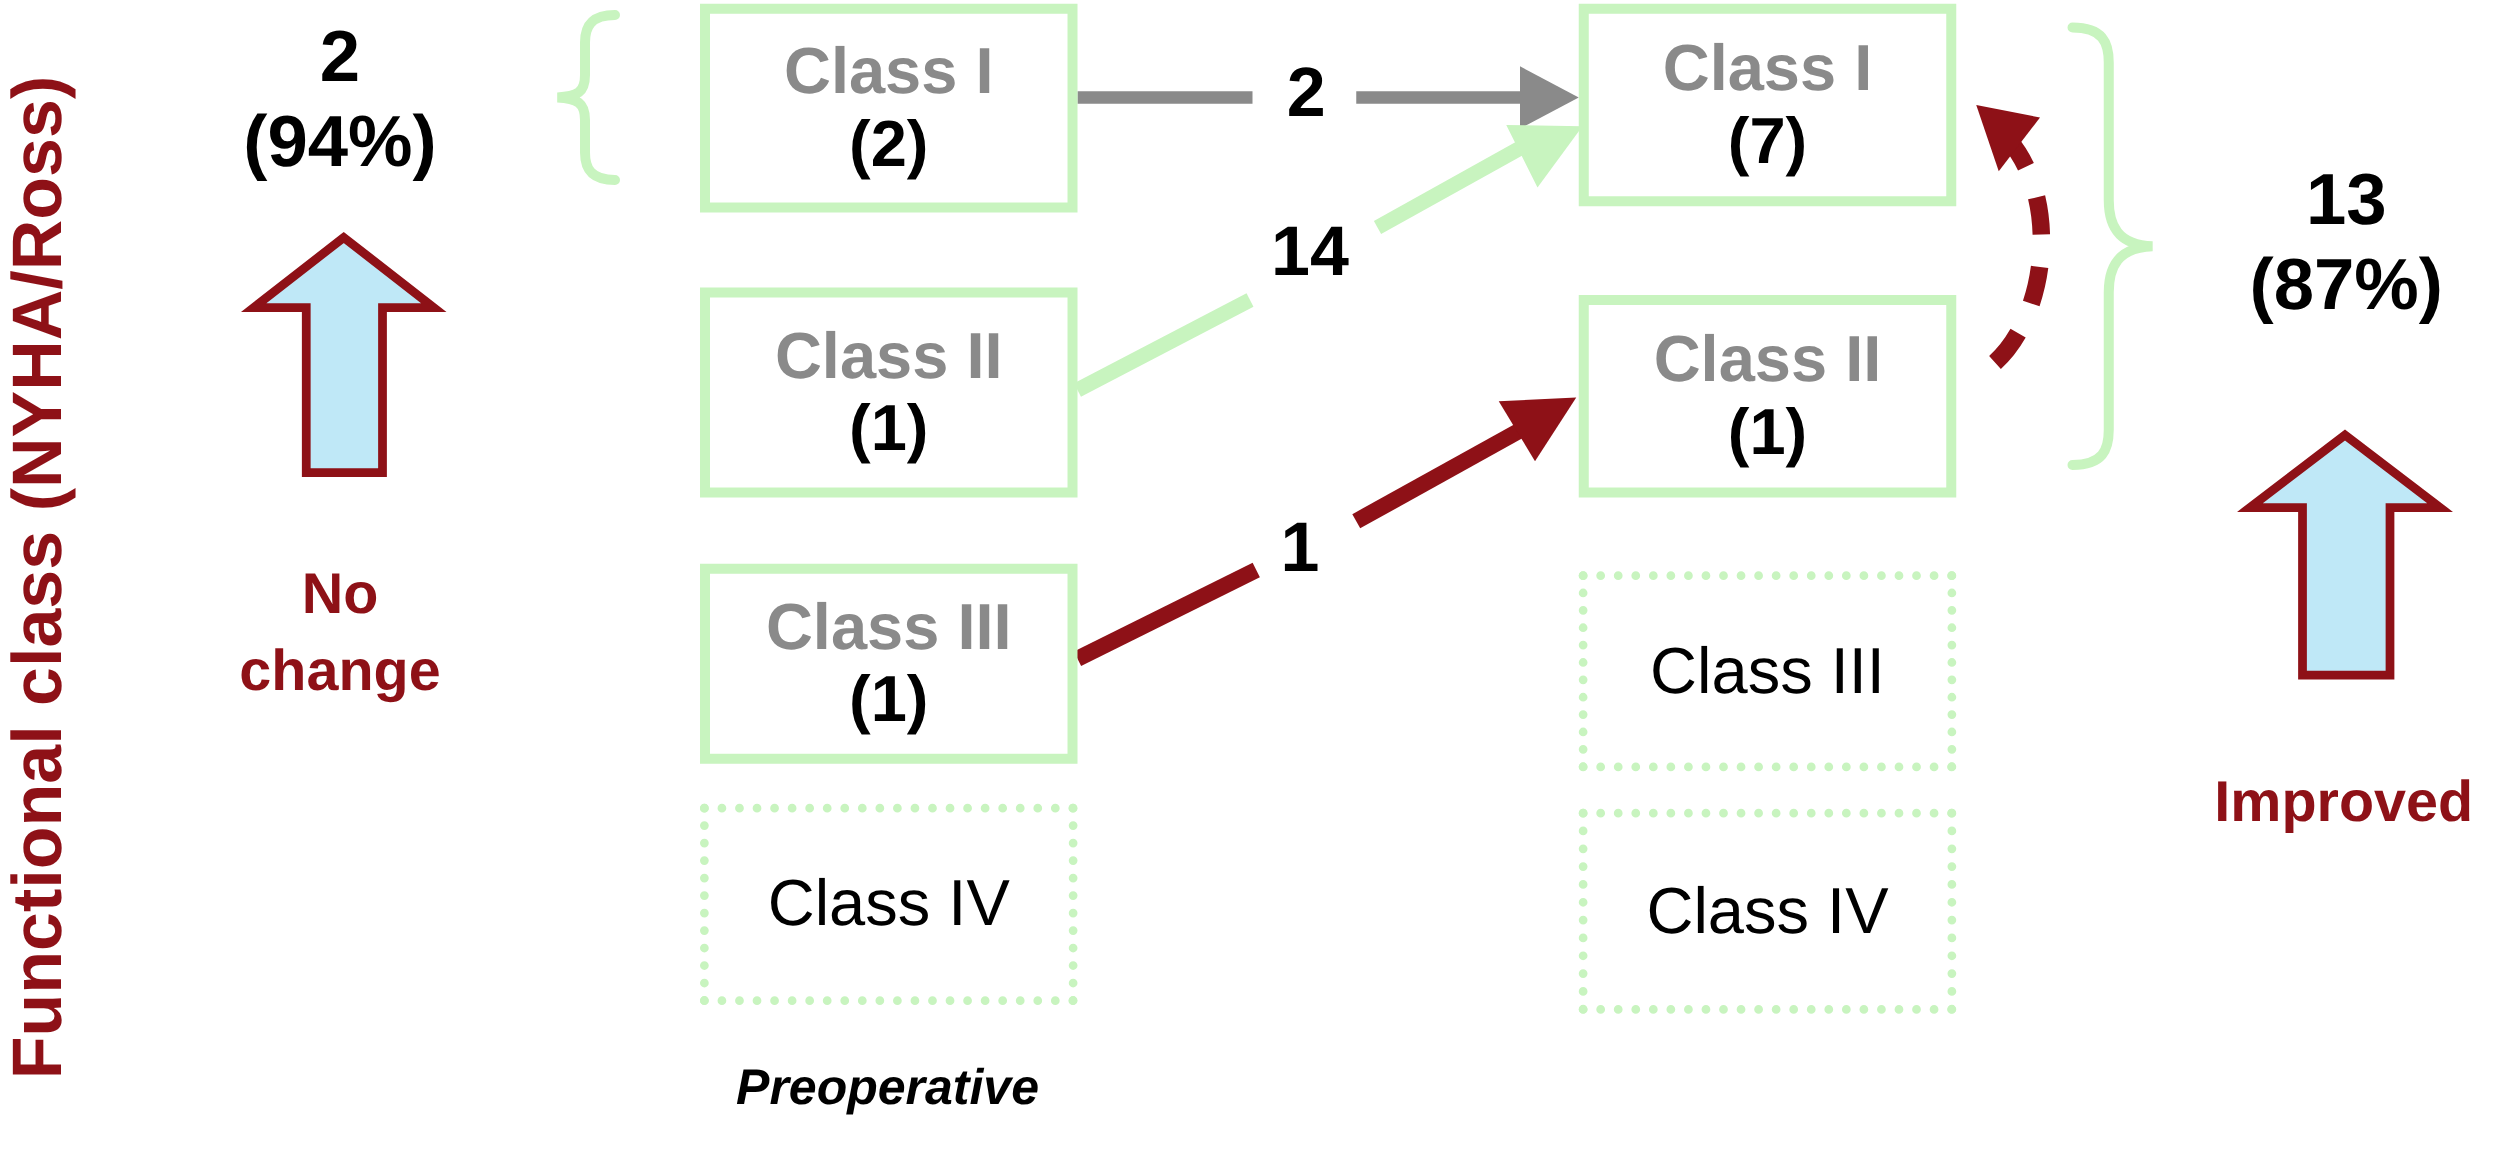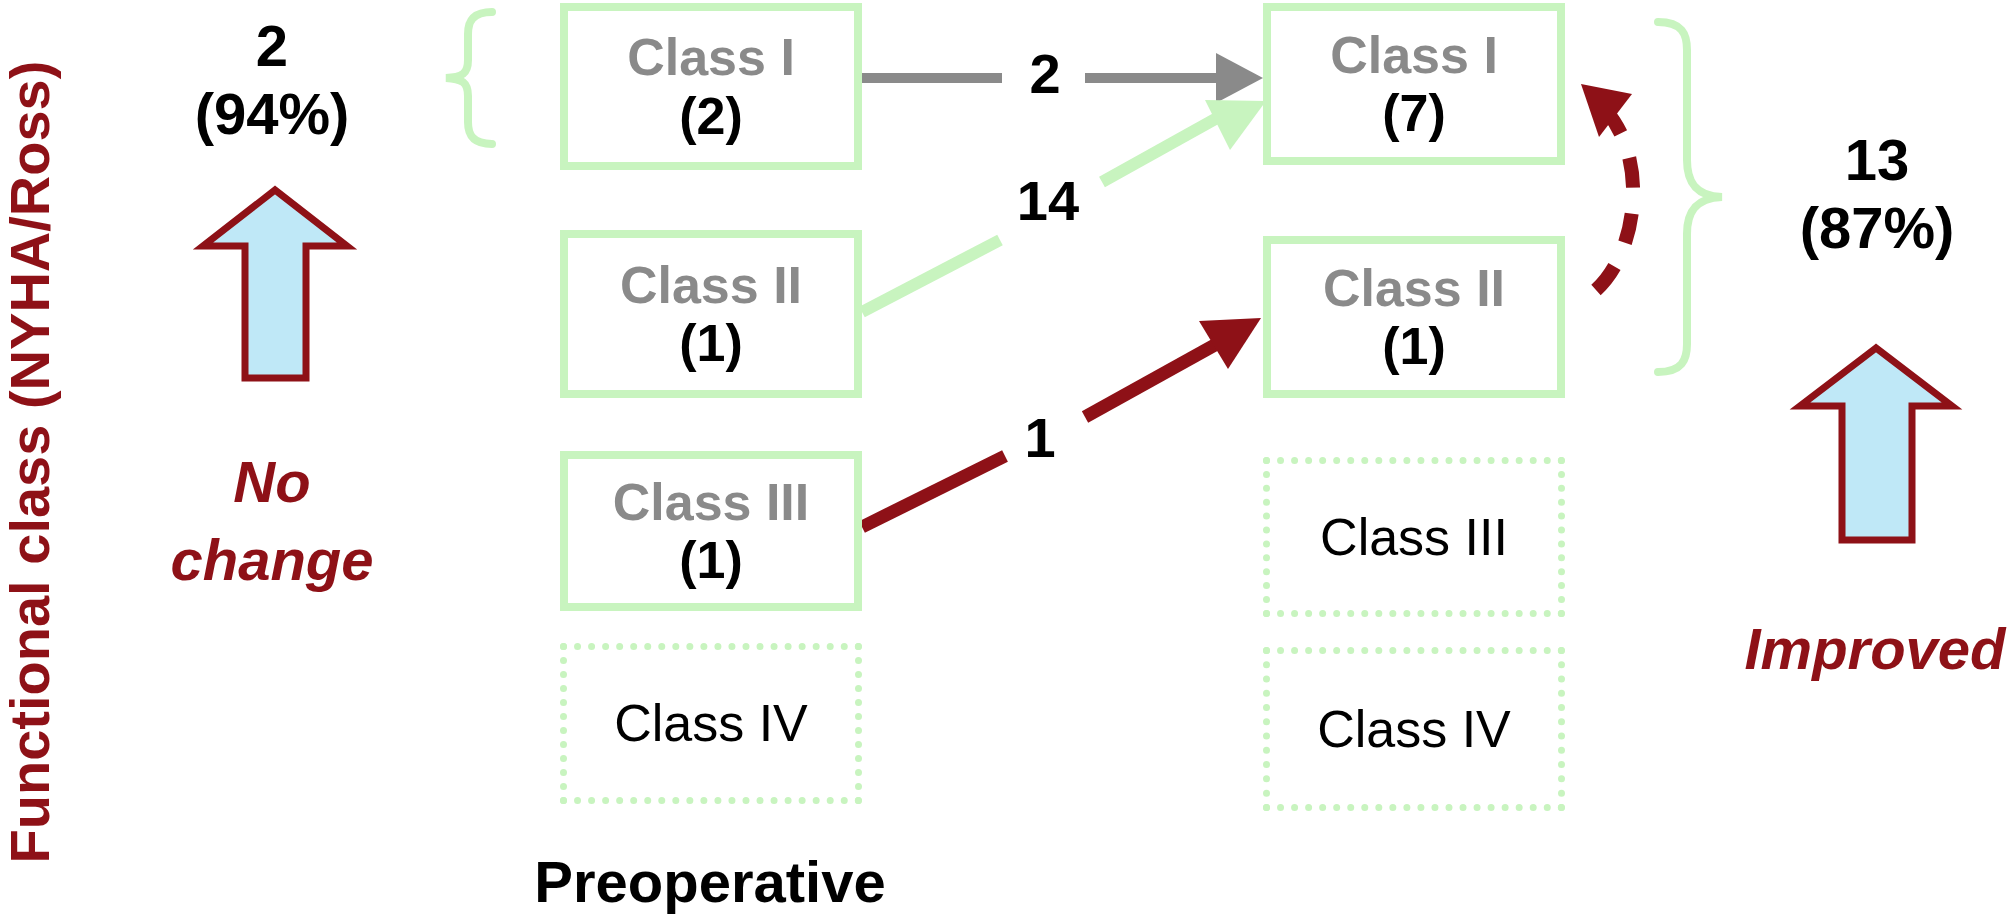--- a/index.html
+++ b/index.html
@@ -33,28 +33,28 @@
   .b-post-3{top:647px;height:164px;}
 
   
   .txt{position:absolute;z-index:2;text-align:center;}
   .y-label{position:absolute;left:-432px;top:432px;width:924px;height:60px;
     transform:rotate(-90deg);text-align:center;font-size:56px;font-weight:bold;
     color:var(--maroon);z-index:2;line-height:60px;}
   .stat{font-size:58px;font-weight:bold;color:#000;line-height:1.17;}
   .stat-left{left:147px;top:12px;width:250px;}
   .stat-right{left:1752px;top:126px;width:250px;}
-  .caption{font-size:58px;font-weight:bold;color:var(--maroon);line-height:1.35;font-style:italic;}
+  .caption{font-size:46px;font-weight:bold;color:var(--maroon);line-height:1.35;}
   .cap-left{left:122px;top:443px;width:300px;}
   .cap-right{left:1730px;top:610px;width:290px;}
   .arrow-num{font-size:56px;font-weight:bold;color:#000;line-height:1;}
   .num-2{left:1015px;top:46px;width:60px;}
   .num-12{left:998px;top:173px;width:100px;}
   .num-1{left:1010px;top:410px;width:60px;}
-  .col-label{font-size:58px;font-weight:bold;color:#000;}
+  .col-label{font-size:40px;font-weight:bold;color:#000;font-style:italic;}
   .col-pre{left:460px;top:848px;width:500px;}
   .col-post{left:1165px;top:848px;width:500px;}
 </style>
 </head>
 <body>
 
 <div class="stage">
 
   <svg class="overlay" width="2007" height="924" viewBox="0 0 2007 924">
 

